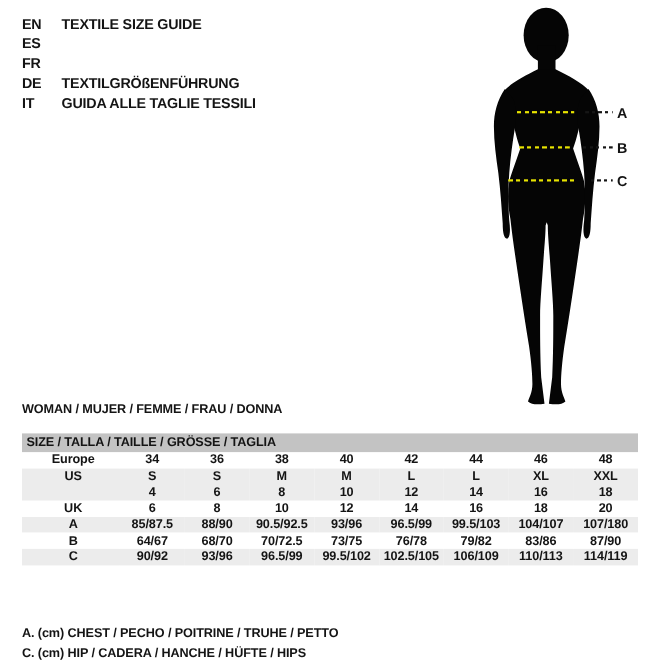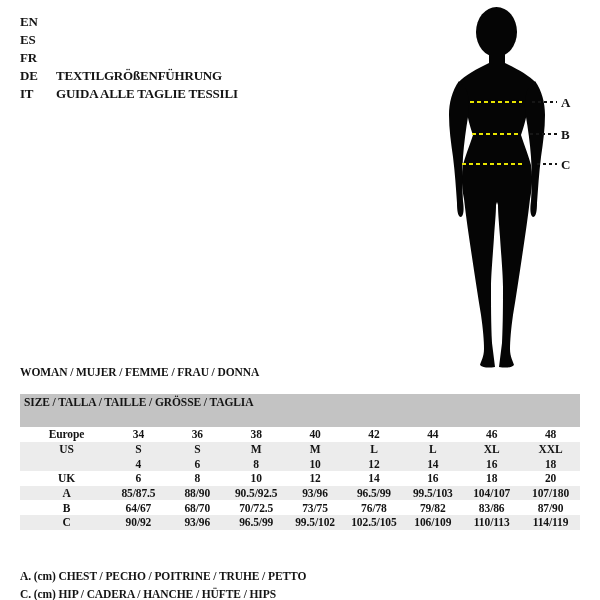--- a/index.html
+++ b/index.html
@@ -1,37 +1,37 @@
 <!DOCTYPE html>
 <html style="--dash-yellow: #e8e400; --header-bg: #c3c3c3; --alt-row-bg: #ececec;"><head>
 <meta charset="utf-8">
 <style>
   html,body{margin:0;padding:0;background:#fff;}
   .canvas{
     position:relative;width:600px;height:600px;background:#fff;overflow:hidden;
-    font-family:Liberation Serif, serif;color:#141414;
+    font-family:Liberation Sans, sans-serif;color:#141414;
   }
   
   .lang-list{position:absolute;left:20px;top:13px;}
   .lang-row{display:flex;height:18px;line-height:18px;font-size:13px;font-weight:bold;letter-spacing:-0.2px;}
   .lang-code{width:36px;}
   .lang-label{white-space:nowrap;}
   
   .figure-wrap{position:absolute;left:437px;top:5px;width:160px;height:365px;}
   .silhouette{position:absolute;left:0;top:0;}
   .meas-line{position:absolute;height:2px;}
   .dash-yellow{background:repeating-linear-gradient(90deg,var(--dash-yellow,#e8e400) 0 4px,transparent 4px 7px);}
   .dash-black{background:repeating-linear-gradient(90deg,#161616 0 3px,transparent 3px 6px);}
   .marker-label{position:absolute;font-size:13px;font-weight:600;letter-spacing:0;}
   
   .woman-title{position:absolute;left:20px;top:366px;font-size:11.5px;font-weight:bold;letter-spacing:-0.1px;white-space:nowrap;}
   
   .size-table-wrap{position:absolute;left:20px;top:394px;width:560px;}
   .size-table-header{
-    height:33px;line-height:17px;background:var(--header-bg,#c3c3c3);
+    height:17px;line-height:17px;background:var(--header-bg,#c3c3c3);
     font-size:11.5px;font-weight:bold;padding-left:4px;letter-spacing:-0.1px;
   }
   table.size-table{border-collapse:collapse;width:560px;table-layout:fixed;}
   table.size-table td{
     height:14.7px;padding:0;font-size:11.5px;font-weight:bold;letter-spacing:-0.1px;
     text-align:center;vertical-align:middle;white-space:nowrap;
   }
   table.size-table td.row-label{width:85px;text-align:center;padding-left:4px;}
   table.size-table tr.alt{background:var(--alt-row-bg,#ececec);}
   
@@ -39,20 +39,21 @@
   .legend-line{height:17.5px;line-height:17.5px;font-size:11.5px;font-weight:bold;letter-spacing:-0.1px;white-space:nowrap;}
 </style>
 </head>
 <body>
 
 <div class="canvas">
 
   <div class="lang-list">
       <div class="lang-row">
         <span class="lang-code">EN</span>
+        <span class="lang-label">TEXTILE SIZE GUIDE</span>
       </div>
       <div class="lang-row">
         <span class="lang-code">ES</span>
       </div>
       <div class="lang-row">
         <span class="lang-code">FR</span>
       </div>
       <div class="lang-row">
         <span class="lang-code">DE</span>
         <span class="lang-label">TEXTILGRÖßENFÜHRUNG</span>

